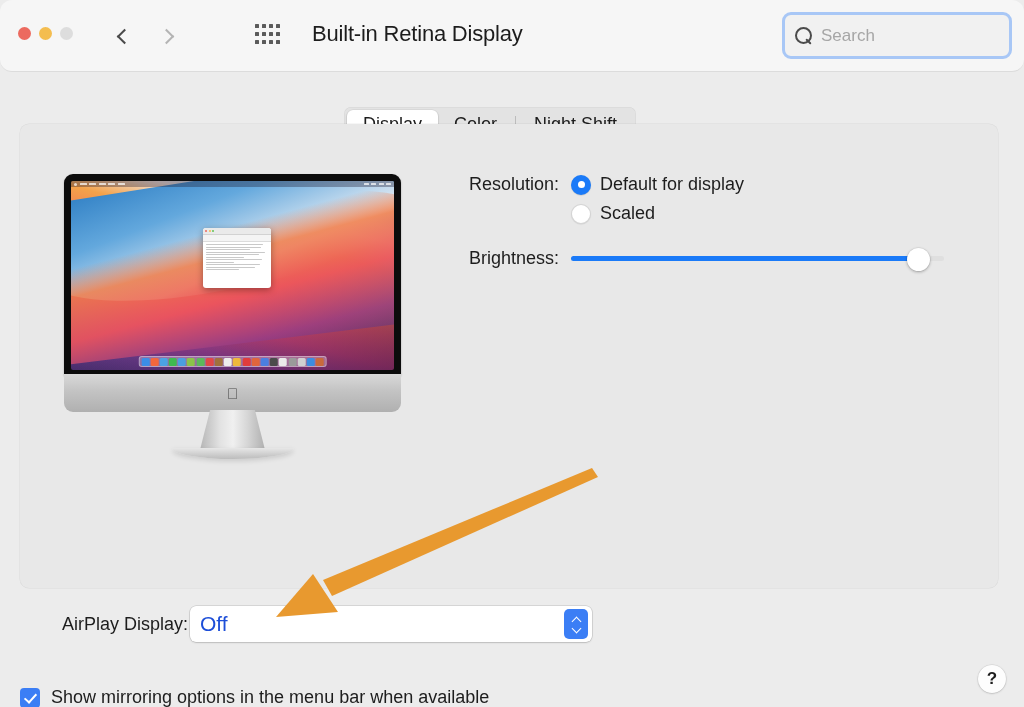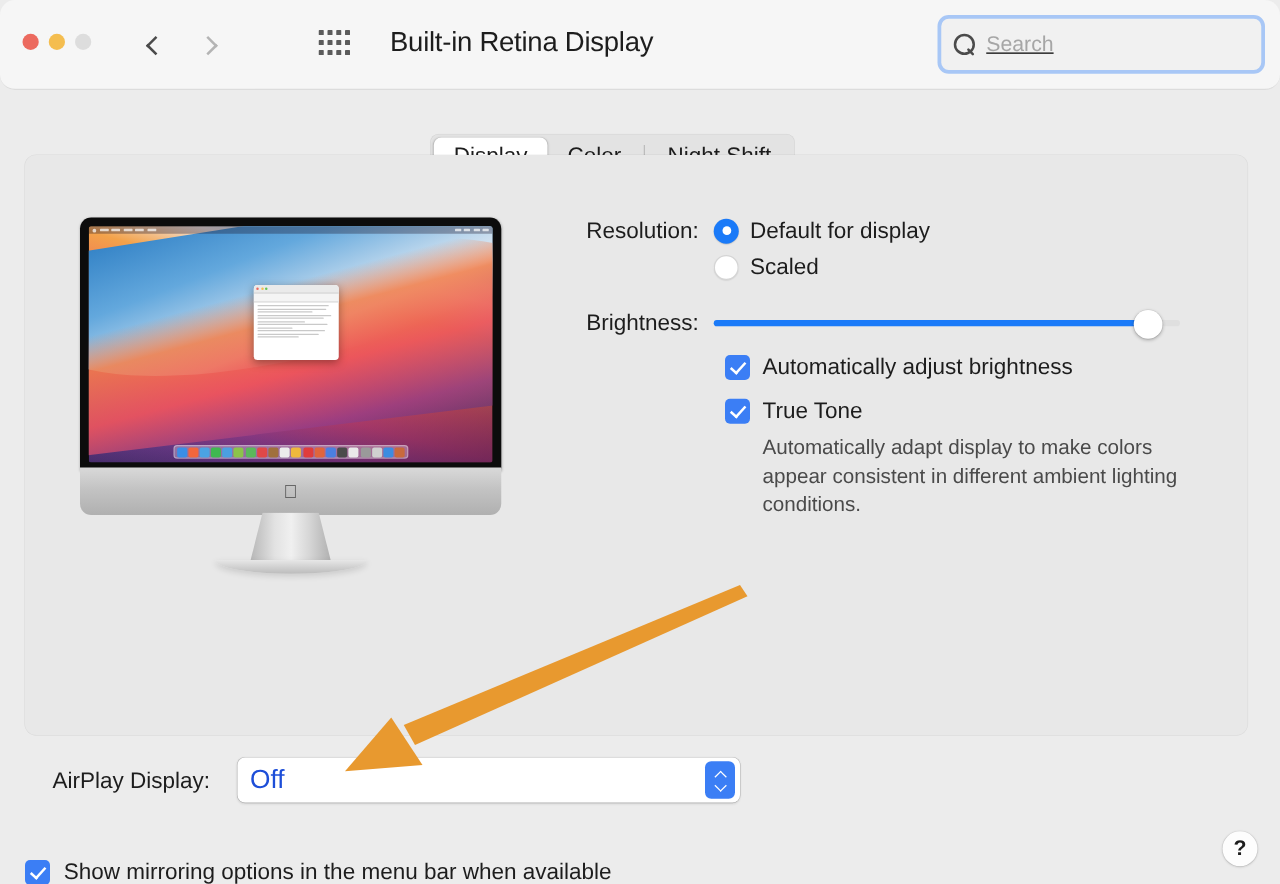--- a/index.html
+++ b/index.html
@@ -44,27 +44,26 @@
   }
   .gridicon i { display:block; width: 3.6px; height: 3.6px; background: #5b5b5b; border-radius: 0.5px; }
 
   .winTitle {
     position: absolute; left: 312px; top: 21px;
     font-size: 22px; color: #1d1d1d; letter-spacing: -0.2px; white-space: nowrap;
   }
 
   .searchwrap {
     position: absolute; right: 12px; top: 12px;
-    width: 262px; height: 47px;
+    width: 230px; height: 47px;
     border-radius: 9px;
     border: 3px solid #a8c7f6;
     background: #f1f1f1;
     display: flex; align-items: center;
     padding: 0 10px;
-    text-decoration: underline;
   }
   .searchwrap .inner {
     width: 100%; height: 100%; display: flex; align-items: center; gap: 9px;
   }
   .magn { position: relative; width: 17px; height: 17px; flex: 0 0 auto; }
   .magn::before {
     content: ""; position: absolute; left: 0; top: 0;
     width: 13px; height: 13px; border: 2px solid #4b4b4b; border-radius: 50%;
   }
   .magn::after {
@@ -234,21 +233,21 @@
     border-right: 2.3px solid #fff; border-bottom: 2.3px solid #fff;
     transform: rotate(42deg);
   }
   .desc {
     margin-top: 8px; margin-left: 30px;
     font-size: 16.5px; line-height: 1.38; color: #4a4a4a; max-width: 360px;
   }
 
   
   .airplayrow { position: absolute; left: 20px; top: 606px; display: flex; align-items: center; }
-  .aplabel { font-size: 18px; color: #1d1d1d; width: 170px; text-align: right; padding-right: 22px; }
+  .aplabel { font-size: 18px; color: #1d1d1d; width: 170px; text-align: right; padding-right: 2px; }
   .popup {
     position: relative; width: 402px; height: 36px;
     background: #ffffff; border-radius: 6px;
     box-shadow: 0 0 0 0.5px rgba(0,0,0,0.18), 0 1px 2px rgba(0,0,0,0.12);
     display: flex; align-items: center; padding: 0 10px;
   }
   .popupval { font-size: 21px; color: #1d4ed8; }
   .stepper {
     position: absolute; right: 4px; top: 3px; width: 24px; height: 30px;
     background: #3b7ef5; border-radius: 5px;
@@ -419,31 +418,20 @@
 
     <div class="sliderrow">
       <div class="rowlabel">Brightness:</div>
       <div class="slider">
         <div class="track"></div>
         <div class="fill" style="width:93%"></div>
         <div class="knob" style="left:90%"></div>
       </div>
     </div>
 
-    <div style="margin-left:152px">
-      <div class="checkline">
-        <span class="cbx on"></span>
-        <span class="optlabel">Automatically adjust brightness</span>
-      </div>
-      <div class="checkline">
-        <span class="cbx on"></span>
-        <span class="optlabel">True Tone</span>
-      </div>
-      <div class="desc">Automatically adapt display to make colors appear consistent in different ambient lighting conditions.</div>
-    </div>
 
   </div>
 </div>
 
 <div class="airplayrow">
   <div class="aplabel">AirPlay Display:</div>
   <div class="popup">
     <span class="popupval">Off</span>
     <span class="stepper">
       <span class="sc up"></span>

